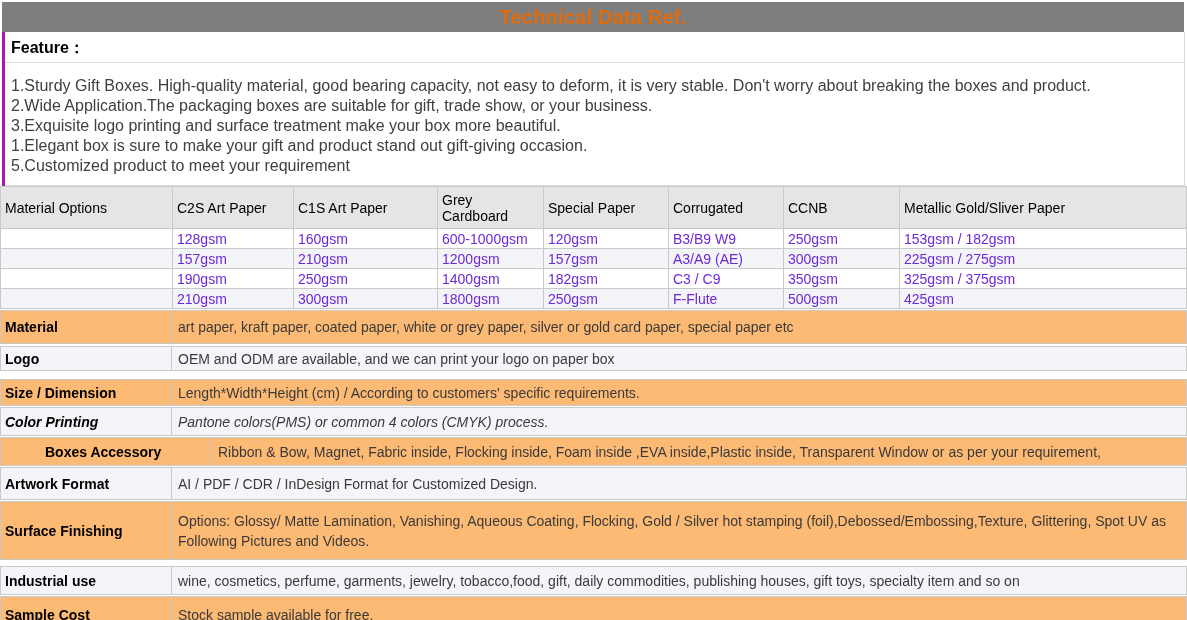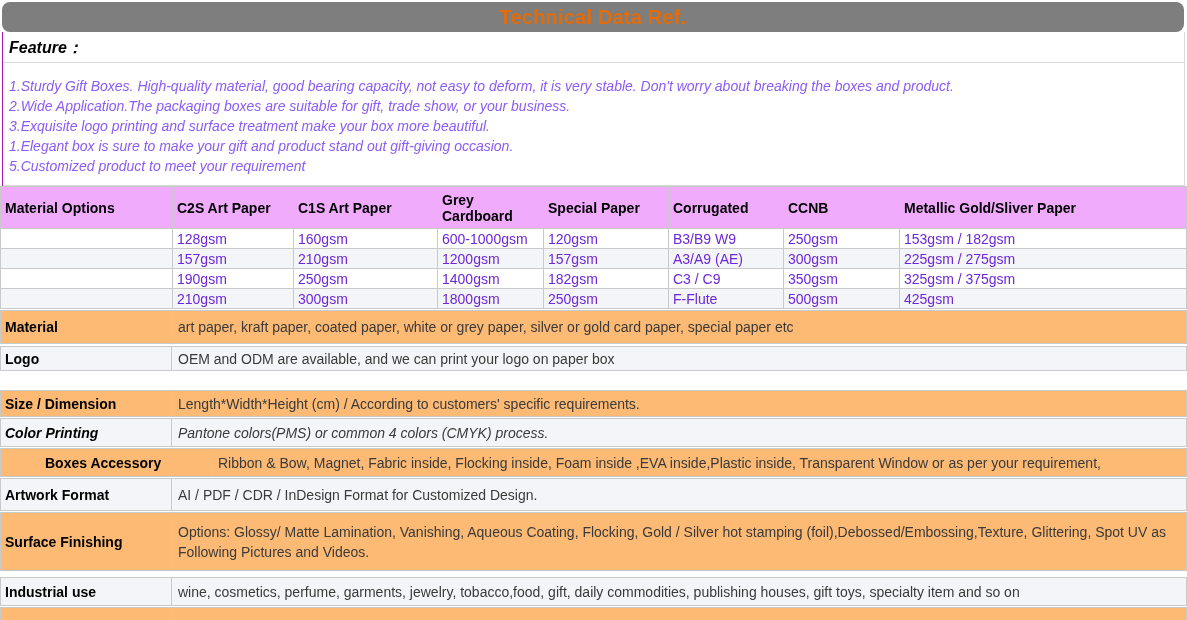--- a/index.html
+++ b/index.html
@@ -7,60 +7,60 @@
   body {
     width:1187px; height:620px; overflow:hidden;
     font-family:"Liberation Sans", sans-serif;
     color:#3f3f3f;
   }
   .page { width:1187px; height:620px; background:#fff; }
 
   
   .title-bar {
     margin:2px 3px 0 2px; height:30px; background:#7e7e7e;
-    display:flex; align-items:center; justify-content:center;border-radius:8px;
+    display:flex; align-items:center; justify-content:center;
   }
   .title-bar .title {
     color:#e26b0a; font-size:20px; font-weight:bold; letter-spacing:0.2px;
   }
 
   
   .feature-box {
-    margin:0 2px; border-left:1px solid #a21caf; border-right:1px solid #d9d9d9;font-style:italic;
+    margin:0 2px; border-left:3px solid #a21caf; border-right:1px solid #d9d9d9;
   }
   .feature-heading {
     font-size:16px; font-weight:bold; color:#000;
     padding:6px 0 5px 6px; border-bottom:1px solid #d9d9d9; height:31px;
   }
   .feature-list { padding:13px 0 9px 6px; border-bottom:1px solid #d9d9d9; }
-  .feature-item { font-size:14px; line-height:20px; color:#8b5cf6; }
+  .feature-item { font-size:16px; line-height:20px; color:#404040; }
 
   
   table.materials {
     width:1187px; border-collapse:collapse; table-layout:fixed;
     font-size:14px;
   }
   table.materials th, table.materials td {
     border:1px solid #c9c9c9; text-align:left; vertical-align:middle;
     padding:1px 3px 1px 4px; overflow:hidden; white-space:normal;
   }
-  table.materials th { font-weight:bold; color:#000; height:42px; background:#f0abfc; }
+  table.materials th { font-weight:normal; color:#000; height:42px; background:#e5e5e5; }
   table.materials td { height:20px; color:#6d28d9;margin-top:8px; }
   table.materials tbody tr:nth-child(even) td { background:#f4f5f8; }
 
   
   .spec-rows { width:1187px; }
   .spec-row {
     display:flex; border:1px solid #c9c9c9; margin-top:2px; background:#fdba74;
     align-items:stretch;
   }
   .spec-row:nth-child(even) { background:#f4f5f8; }
   .spec-row:nth-child(1) { height:34px; margin-top:1px; }
   .spec-row:nth-child(2) { height:25px; }
-  .spec-row:nth-child(3) { height:27px; margin-top:19px;justify-content:flex-end; }
+  .spec-row:nth-child(3) { height:27px; margin-top:8px;justify-content:flex-end; }
   .spec-row:nth-child(4) { height:29px; margin-top:1px;font-style:italic; }
   .spec-row:nth-child(5) { height:29px; margin-top:1px;padding-left:40px; }
   .spec-row:nth-child(6) { height:33px; margin-top:1px; }
   .spec-row:nth-child(7) { height:59px; margin-top:1px; }
   .spec-row:nth-child(8) { height:29px; margin-top:6px; }
   .spec-row:nth-child(9) { height:37px; margin-top:1px; }
   .spec-label {
     width:171px; min-width:171px; border-right:1px solid #c9c9c9;
     font-weight:bold; font-size:14px; color:#000;
     display:flex; align-items:center; padding-left:4px;

